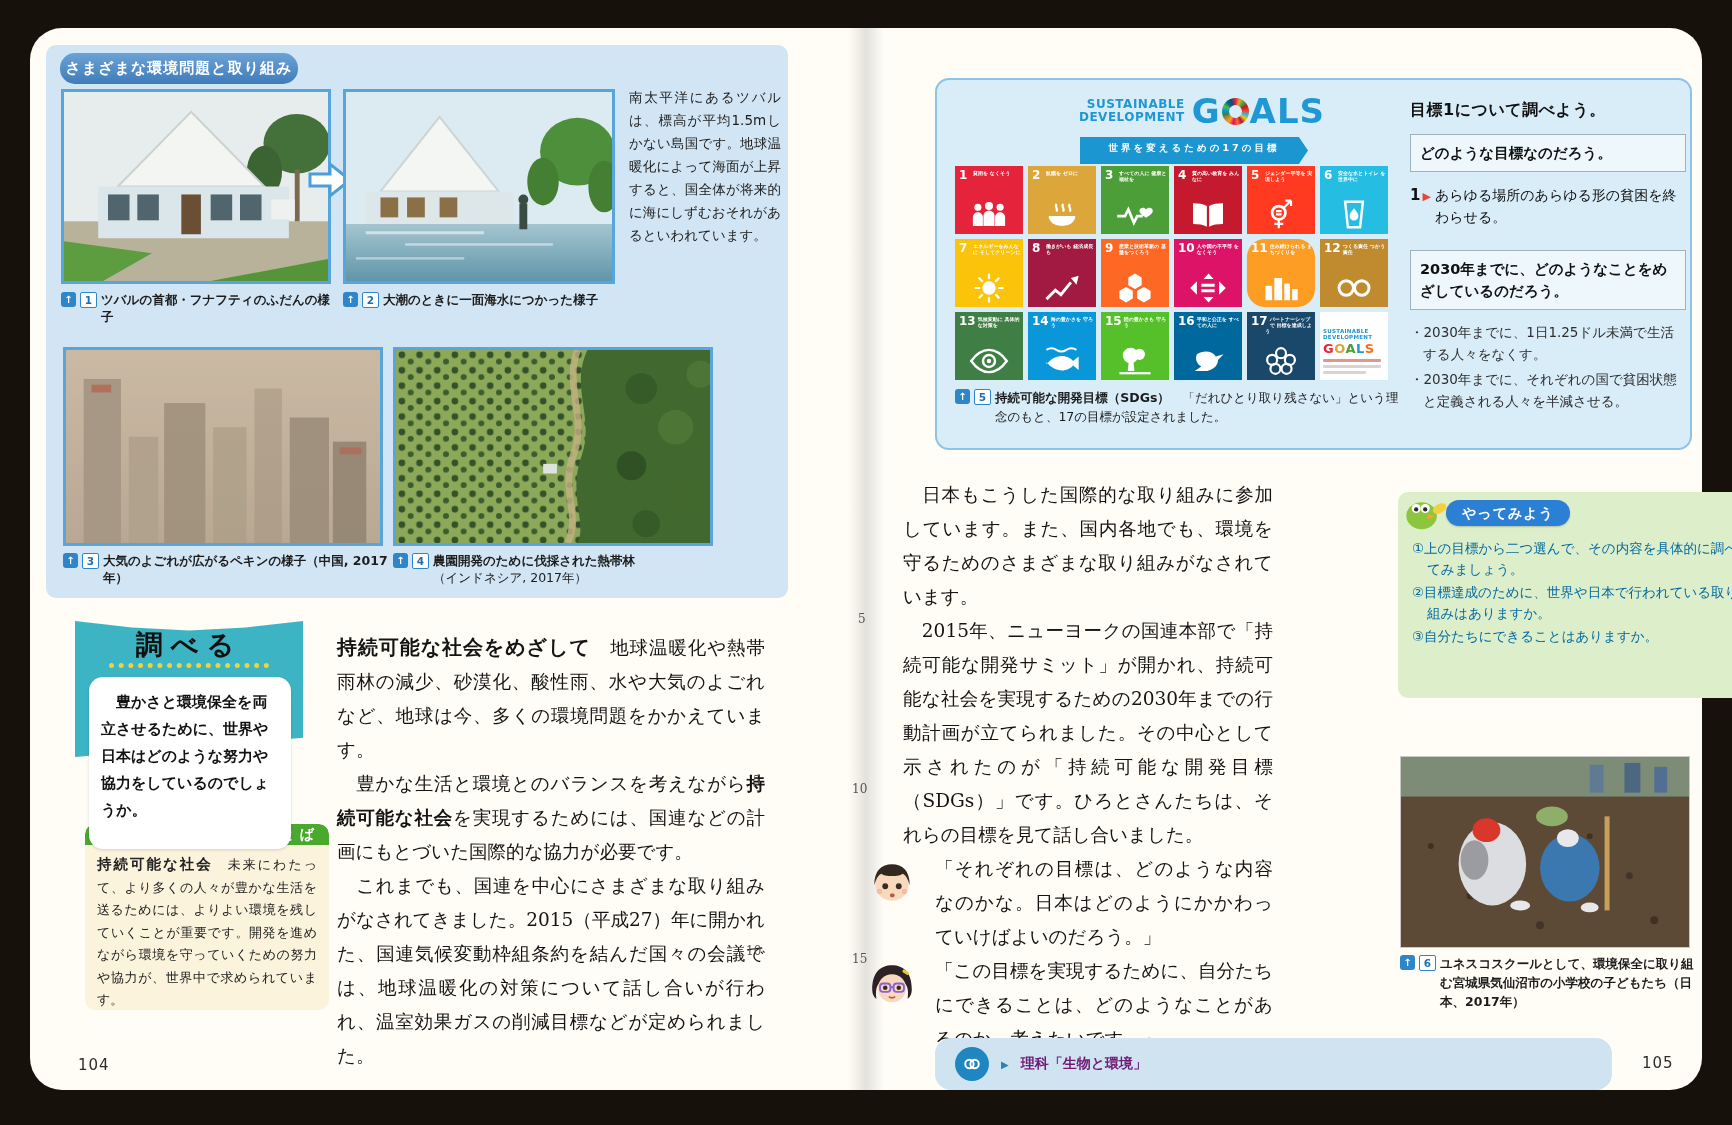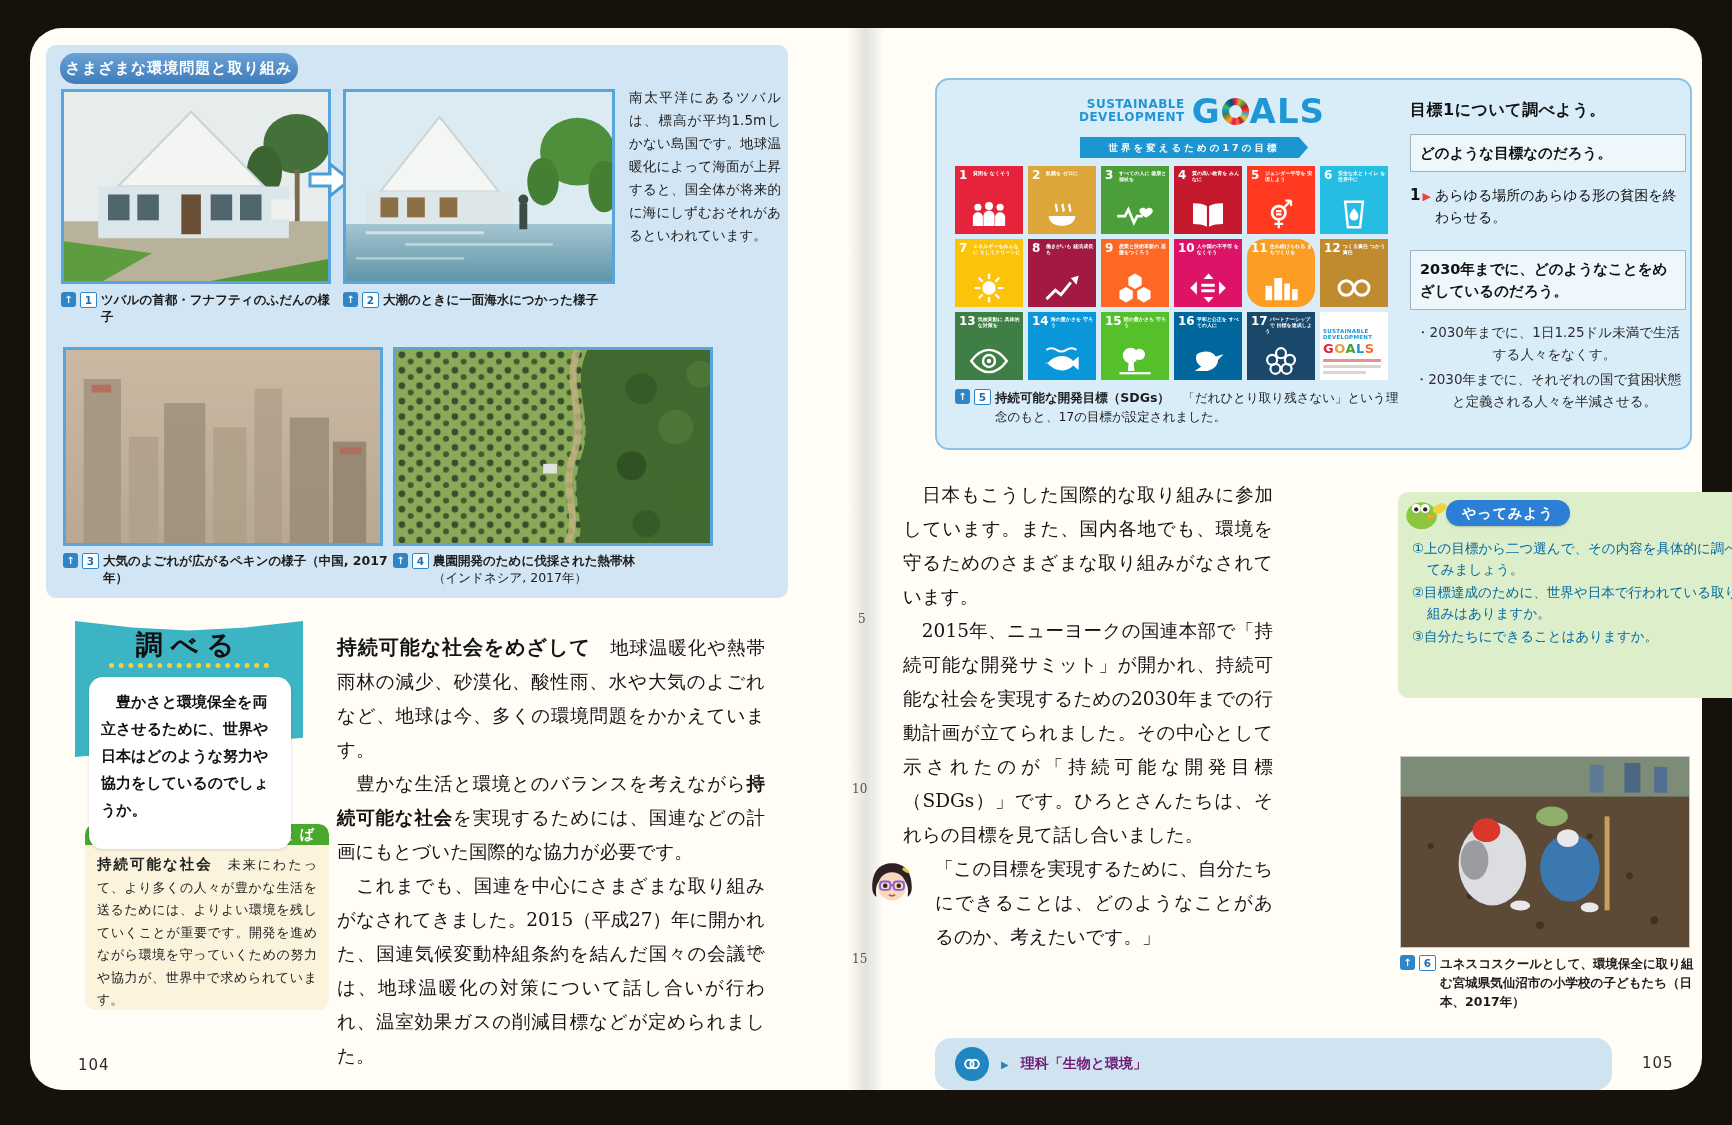--- a/index.html
+++ b/index.html
@@ -62,21 +62,21 @@
   .tl-bar.red{background:#d96a5e;}
   .cap5{font-size:12.5px;line-height:19px;color:#1c1c1c;font-weight:500;}
   .goalcol{color:#111;}
   .goal-h{font-size:16px;font-weight:bold;letter-spacing:.5px;}
   .qbox{border:1.5px solid #9db3c0;background:rgba(255,255,255,.55);padding:7px 9px;font-size:14.5px;
         font-weight:bold;line-height:22px;margin-top:13px;}
   .a1row{display:flex;margin-top:12px;font-size:14px;line-height:22px;font-weight:500;}
   .a1num{font-weight:bold;font-size:15px;margin-right:2px;}
   .a1arrow{color:#e8443a;font-size:11px;margin:2px 4px 0 0;}
   .bullets{margin-top:12px;font-size:13.5px;line-height:21.5px;color:#2e2e2e;font-weight:500;}
-  .bullet{padding-left:13px;text-indent:-13px;margin-top:4px;text-align:center;}
+  .bullet{padding-left:13px;text-indent:-13px;margin-top:4px;}
   .dlg{position:relative;}
   .dsp{float:left;width:32px;height:70px;}
   .dlg .avatar{position:absolute;left:-36px;top:4px;width:50px;height:50px;}
   .trybox{background:#ddeeca;border-radius:10px;box-sizing:border-box;}
   .trypill{position:absolute;left:48px;top:8px;height:26px;background:#2b7fd4;border-radius:14px;color:#fff;
            font-weight:bold;font-size:14px;line-height:26px;padding:0 16px;letter-spacing:1px;box-shadow:0 1px 2px rgba(0,0,0,.2);}
   .trybird{position:absolute;left:2px;top:0px;width:54px;height:42px;}
   .tryitems{position:absolute;left:14px;top:44px;right:12px;font-size:13.5px;line-height:21px;color:#0369a1;font-weight:500;}
   .try-item{padding-left:15px;text-indent:-15px;margin-top:2px;}
   .photo-plain{border:1px solid #c9c9c9;box-sizing:border-box;}
@@ -251,21 +251,21 @@
       <div class="sub">
         <div>SUSTAINABLE</div>
         <div>DEVELOPMENT</div>
       </div>
       <div class="sdg-goalstxt">
         <span>G</span>
           <span class="wheel"></span>
           <span>ALS</span>
       </div>
     </div>
-    <div class="abs banner" style="left:143px;top:57px;width:228px;height:21px;">世界を変えるための17の目標</div>
+    <div class="abs banner" style="left:143px;top:57px;width:228px;height:27px;">世界を変えるための17の目標</div>
 
     <div id="sdg-grid" class="abs sdg-grid" style="left:18px;top:86px;">
         <div class="tile" style="background: rgb(229, 36, 59);">
           <span class="tile-num">1</span>
           <span class="tile-title">貧困を なくそう</span>
           <svg viewBox="0 0 36 28" fill="#fff">
             <circle cx="8" cy="7" r="3.2"></circle>
             <path d="M3.5 24v-8a4.5 4.5 0 019 0v8z"></path>
             <circle cx="18" cy="6" r="3.6"></circle>
             <path d="M13 24v-9a5 5 0 0110 0v9z"></path>
@@ -438,20 +438,29 @@
       <div id="goal1-bullets" class="bullets">
           <div class="bullet">・2030年までに、1日1.25ドル未満で生活する人々をなくす。</div>
           <div class="bullet">・2030年までに、それぞれの国で貧困状態と定義される人々を半減させる。</div>
         </div>
     </div>
   </div>
 
   <div id="right-paras" class="abs bodycol" style="left:903px;top:478px;width:370px;">
       <p>　日本もこうした国際的な取り組みに参加しています。また、国内各地でも、環境を守るためのさまざまな取り組みがなされています。</p>
       <p>　2015年、ニューヨークの国連本部で「持続可能な開発サミット」が開かれ、持続可能な社会を実現するための2030年までの行動計画が立てられました。その中心として示されたのが「持続可能な開発目標（SDGs）」です。ひろとさんたちは、それらの目標を見て話し合いました。</p>
+      <div class="dlg"><span class="dsp"></span><span class="avatar"><svg viewBox="0 0 48 48">
+            <circle cx="24" cy="27" r="16" fill="#f9d9bd"></circle>
+            <path d="M7 28c0-14 7-20 17-20s17 6 17 20c-2-7-4-10-7-11-2 3-18 3-20 0-3 1-5 4-7 11z" fill="#32281f"></path>
+            <circle cx="17.5" cy="29" r="2.8" fill="#3a2a22"></circle>
+            <circle cx="30.5" cy="29" r="2.8" fill="#3a2a22"></circle>
+            <circle cx="12" cy="34" r="2.6" fill="#f2a98a" opacity=".6"></circle>
+            <circle cx="36" cy="34" r="2.6" fill="#f2a98a" opacity=".6"></circle>
+            <rect x="22" y="36" width="4.5" height="3.5" rx="1.5" fill="#b05a4a"></rect>
+          </svg></span><span>「それぞれの目標は、どのような内容なのかな。日本はどのようにかかわっていけばよいのだろう。」</span></div>
       <div class="dlg"><span class="dsp"></span><span class="avatar"><svg viewBox="0 0 48 48">
             <path d="M5 30c0-16 8-23 19-23s19 7 19 23c0 5-2 8-4 9 1-7 0-11-2-14-6 2-20 2-26 0-2 3-3 7-2 14-2-1-4-4-4-9z" fill="#2d2126"></path>
             <circle cx="24" cy="29" r="13.5" fill="#f9d9bd"></circle>
             <rect x="12.5" y="24.5" width="10" height="8" rx="3" fill="none" stroke="#8a5fd8" stroke-width="1.8"></rect>
             <rect x="25.5" y="24.5" width="10" height="8" rx="3" fill="none" stroke="#8a5fd8" stroke-width="1.8"></rect>
             <path d="M22.5 28h3" stroke="#8a5fd8" stroke-width="1.8"></path>
             <circle cx="17.5" cy="28.5" r="2.2" fill="#3a2a22"></circle>
             <circle cx="30.5" cy="28.5" r="2.2" fill="#3a2a22"></circle>
             <path d="M21 37c2 1.6 4 1.6 6 0" stroke="#b05a4a" stroke-width="1.6" fill="none"></path>
             <rect x="34" y="12" width="7" height="3" rx="1.5" fill="#e8c93e" transform="rotate(30 37 13)"></rect>

